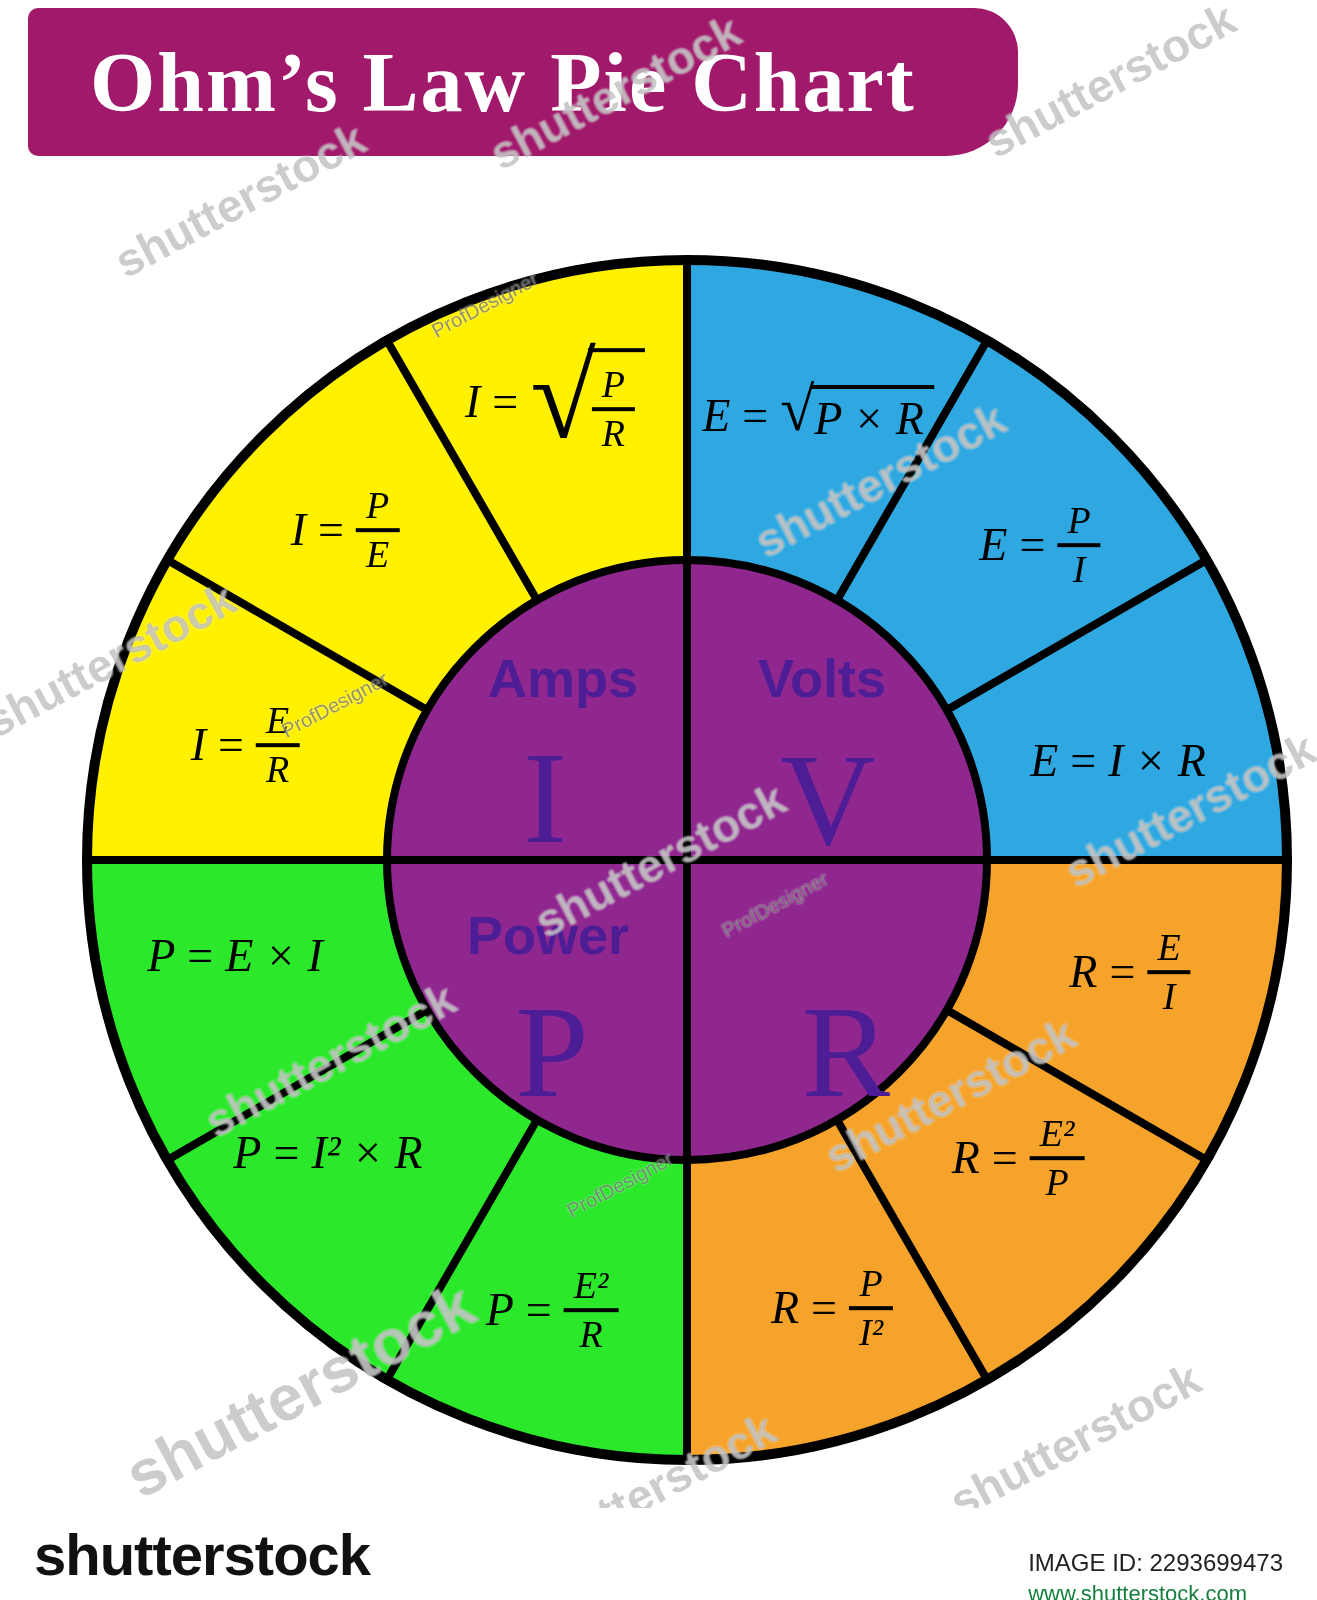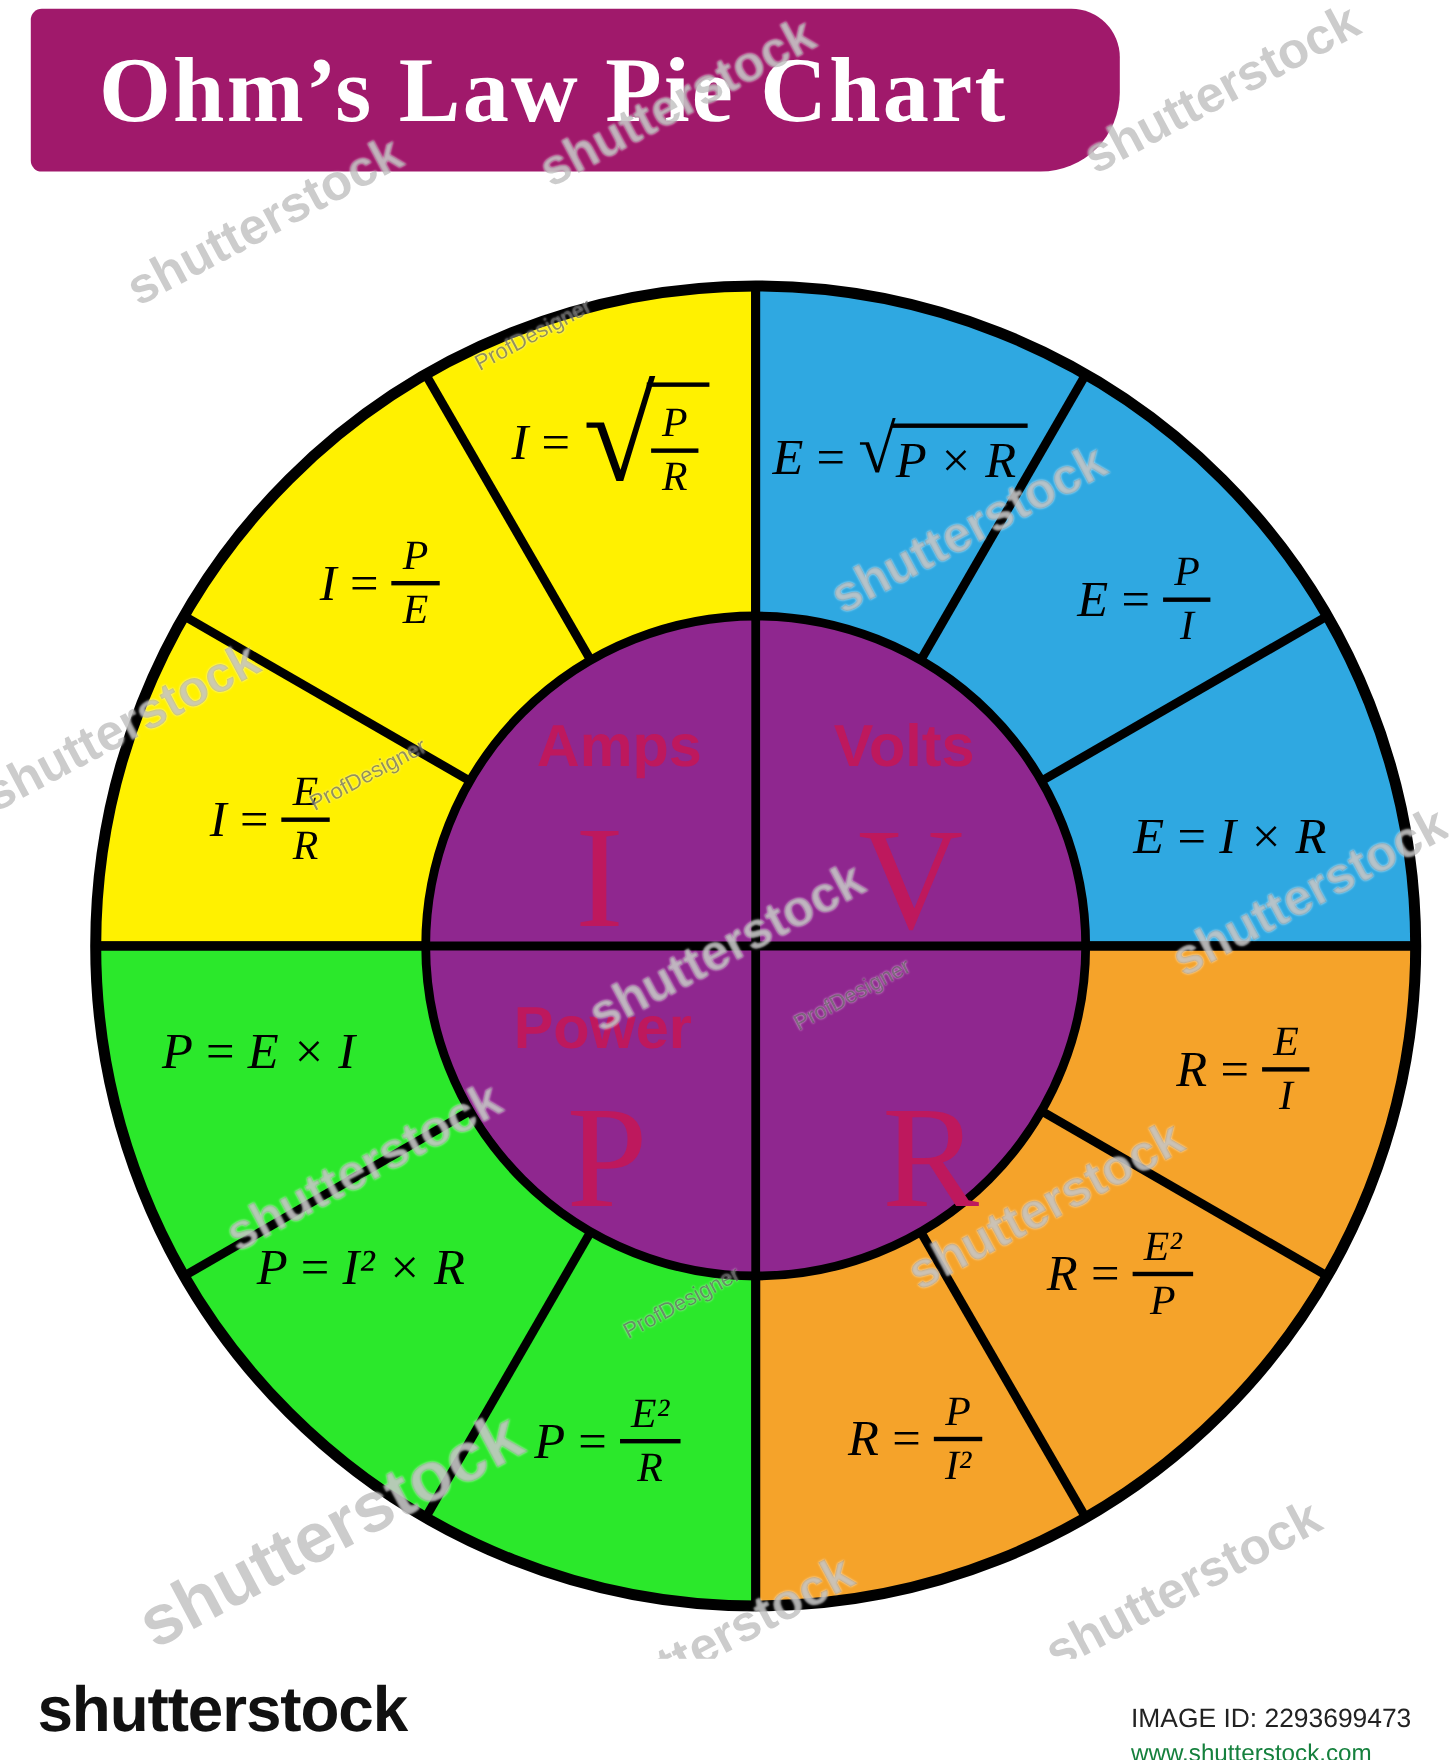--- a/index.html
+++ b/index.html
@@ -45,21 +45,21 @@
 
   .sqrt { display:inline-flex; align-items:flex-start; }
   .sqrt .radical { font-style:normal; }
   .sqrt .content { border-top:4px solid #000; padding:3px 10px 0 4px; }
   .sqrt-tall .radical { font-size:2.6em; line-height:0.82; margin-right:-8px; }
   .sqrt-inline .radical { font-size:1.35em; line-height:0.78; margin-right:-4px; }
 
   
   .center-text {
     position:absolute; z-index:3; transform:translate(-50%,-50%);
-    color:#be185d; text-align:center; white-space:nowrap;
+    color:#4c1d95; text-align:center; white-space:nowrap;
   }
   .center-name { font-family:"Liberation Sans", sans-serif; font-weight:bold; font-size:54px; }
   .center-sym  { font-family:"Liberation Serif", serif; font-size:132px; line-height:1; }
 
   
   .wm {
     position:absolute; z-index:6;
     transform:translate(-50%,-50%) rotate(-28deg);
     color:rgba(85,85,85,0.30);
     font-size:46px; font-weight:bold;

